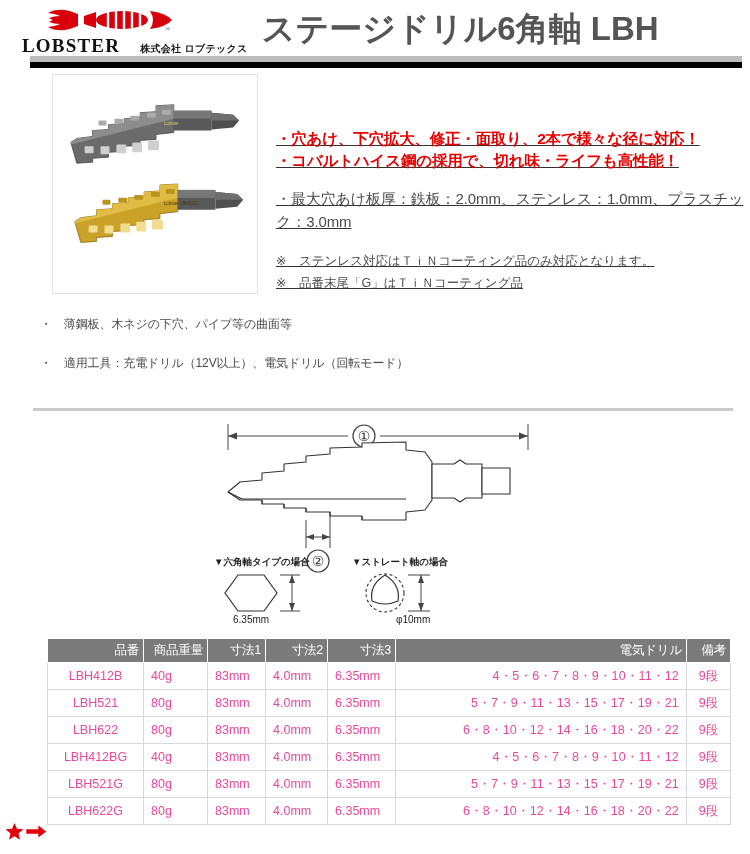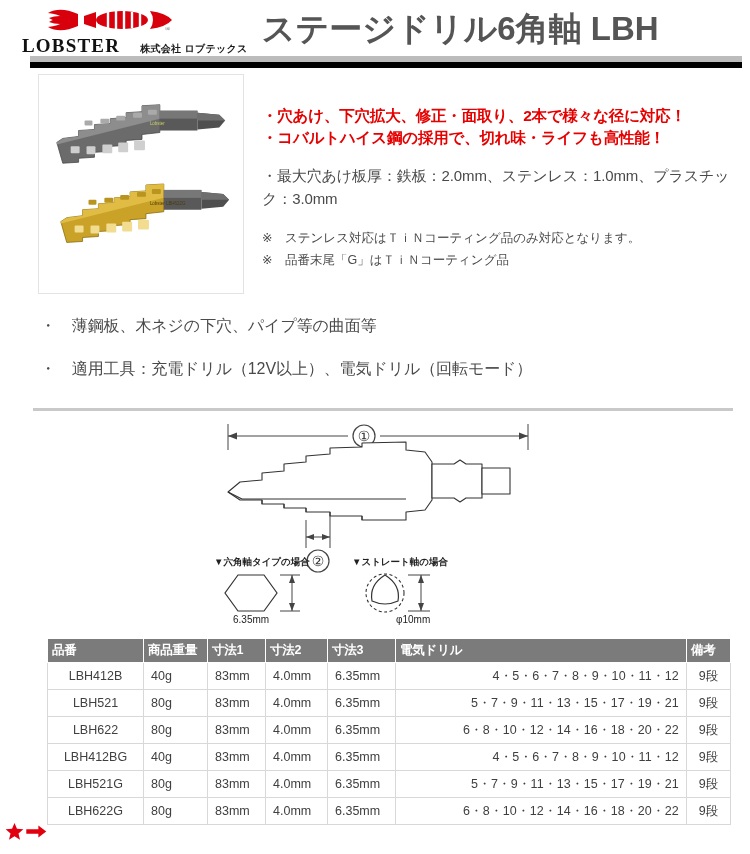--- a/index.html
+++ b/index.html
@@ -80,22 +80,23 @@
     left: 30px;
     right: 8px;
     top: 62px;
     height: 6px;
     background: #000000;
   }
 
   
   .upper {
     display: flex;
-    padding: 16px 0 0 0;
-    align-items: center;
+    padding: 16px 0 0 14px;
+    align-items: flex-end;
+    text-decoration: underline;
   }
   .photo-box {
     width: 206px;
     height: 220px;
     margin-left: 38px;
     border: 1px solid #e3e3e3;
     background: #ffffff;
     box-sizing: border-box;
     position: relative;
     flex: 0 0 auto;
@@ -126,21 +127,21 @@
     color: #4a4a4a;
     font-size: 12.5px;
     line-height: 1.72;
     margin-top: 18px;
   }
 
   
   .bullets {
     margin: 22px 0 0 40px;
     color: #4a4a4a;
-    font-size: 16px;
+    font-size: 12px;
   }
   .bullets .b {
     margin-bottom: 22px;
     letter-spacing: -0.1px;
   }
 
   
   .divider {
     position: absolute;
     left: 33px;
@@ -174,33 +175,33 @@
   }
   table.spec-table {
     border-collapse: collapse;
     width: 100%;
     font-size: 12.5px;
     table-layout: fixed;
   }
   table.spec-table th {
     background: #7b7b7b;
     color: #ffffff;
-    font-weight: bold;
+    font-weight: normal;
     font-size: 12.5px;
     height: 23px;
     border: 1px solid #ffffff;
     padding: 0 4px;
-    text-align: left;
+    text-align: right;
     letter-spacing: -0.2px;
   }
   table.spec-table td {
     border: 1px solid #d8d8d8;
     height: 26px;
     padding: 0 7px;
-    color: #404040;
+    color: #ec4899;
     background: #ffffff;
     white-space: nowrap;
   }
   td.c-code   { text-align: center; }
   td.c-weight { }
   td.c-dim    { text-align: left; }
   td.c-sizes  { text-align: right; letter-spacing: 0.2px; }
   td.c-note   { text-align: center; }
 
   .col-code   { width: 96px; }

